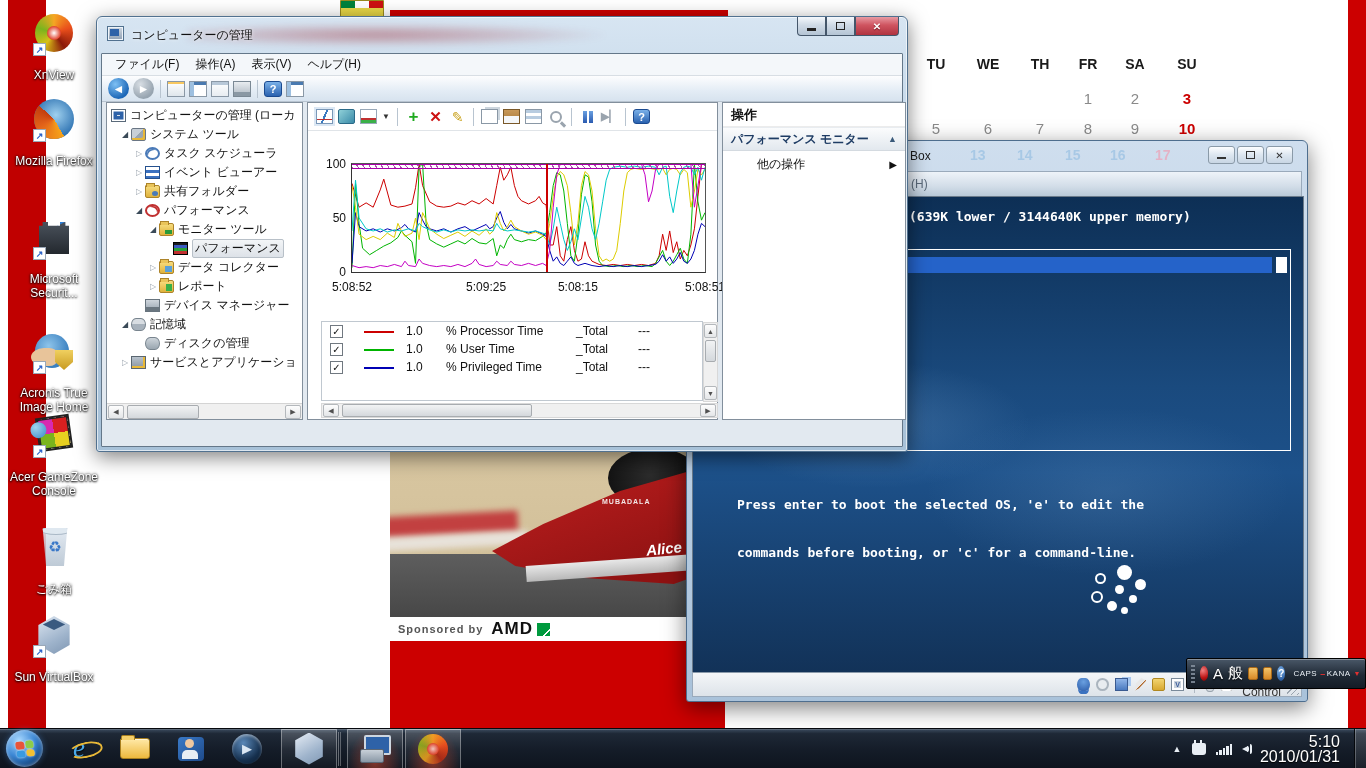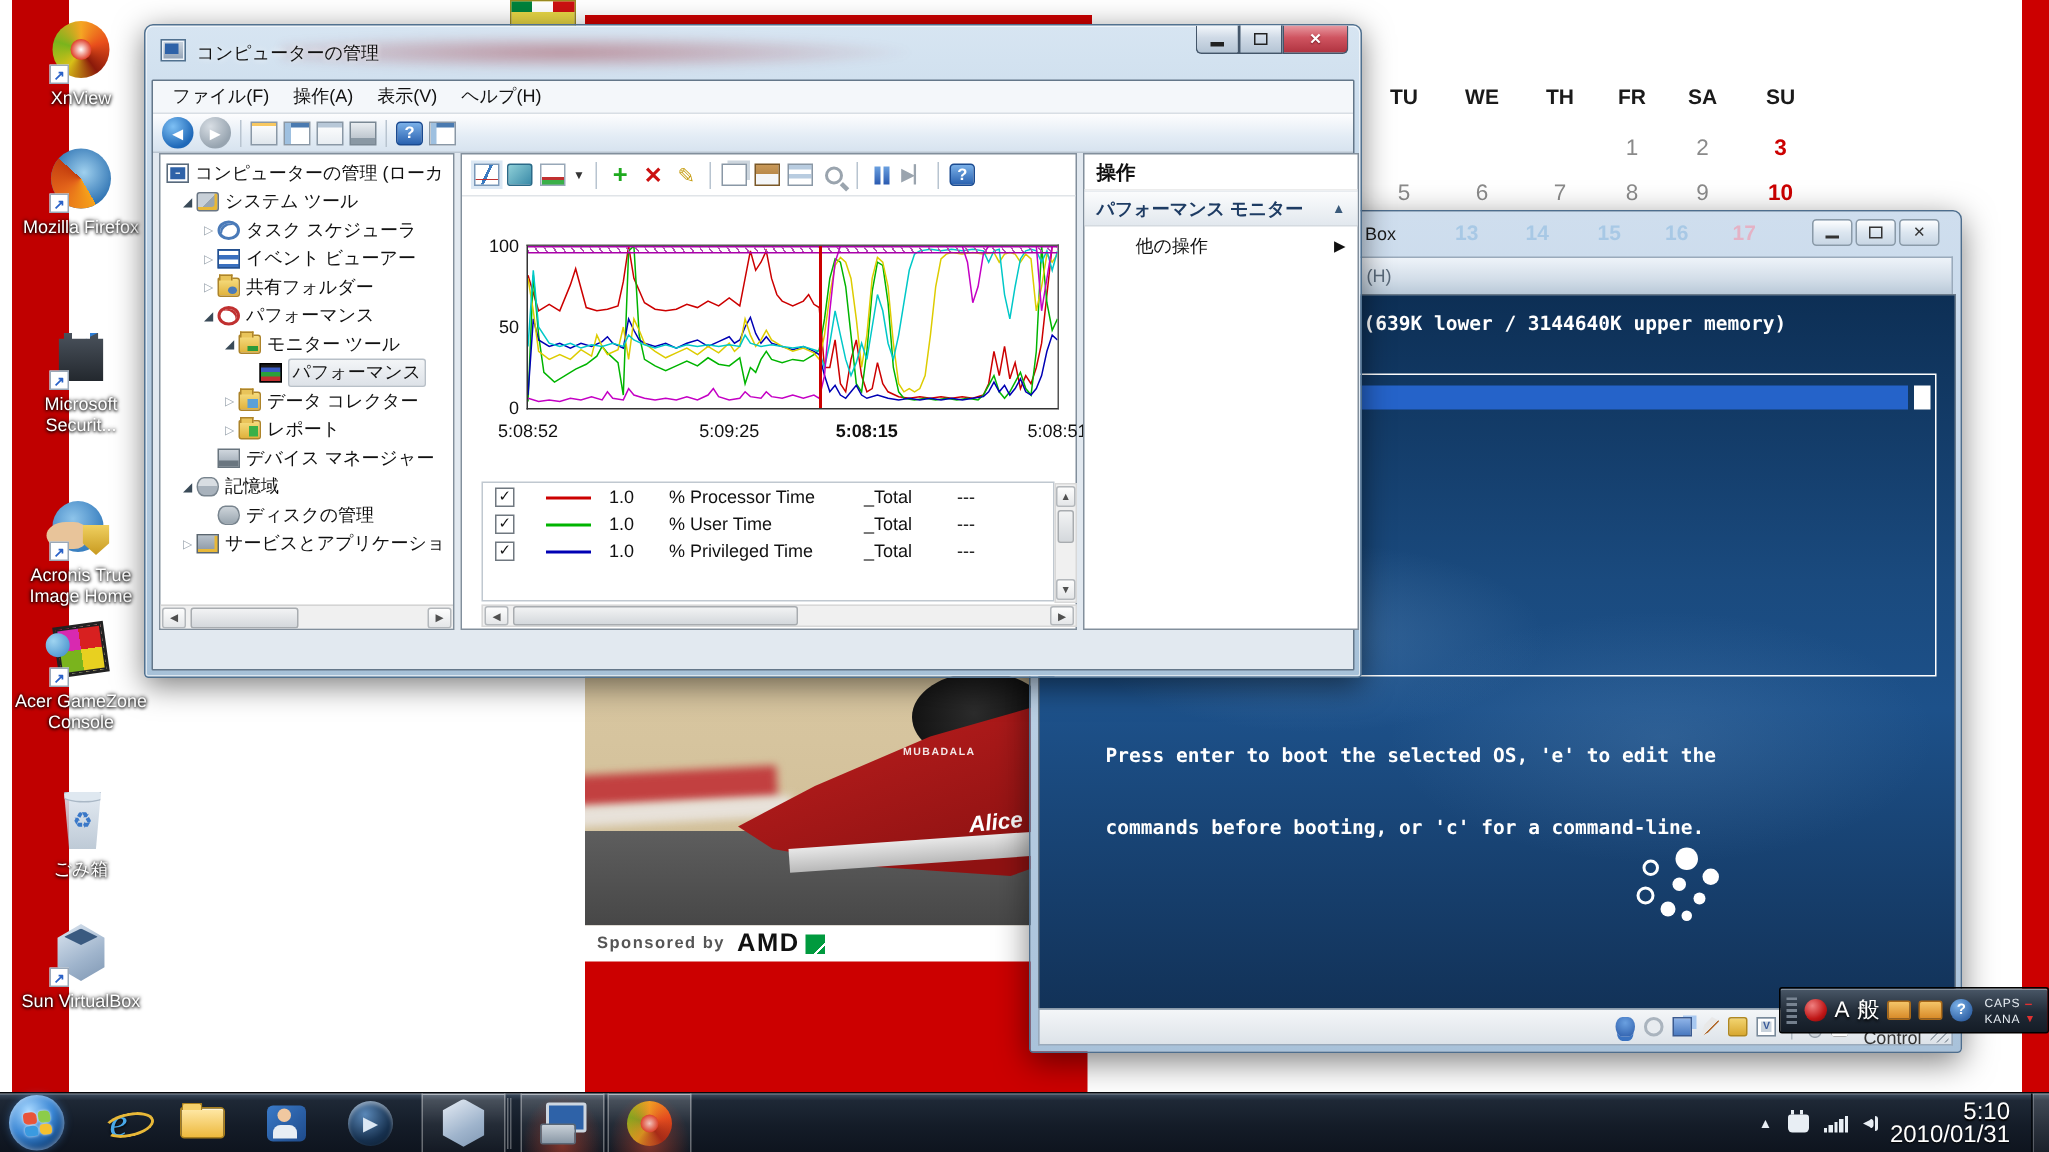--- a/index.html
+++ b/index.html
@@ -31,21 +31,21 @@
   .wp-redblock{position:absolute;left:390px;top:641px;width:335px;height:87px;background:#cc0000}
 
   .wp-cal{position:absolute;left:908px;top:56px;width:330px;height:90px}
   .wp-cal .hd{position:absolute;top:0;font-size:14px;font-weight:bold;color:#1a1a1a;width:40px;text-align:center}
   .wp-cal .dt{position:absolute;font-size:15px;color:#8a8a8a;width:40px;text-align:center}
   .wp-cal .red{color:#cc0000;font-weight:bold}
 
   
   .dicons{position:absolute;left:2px;top:0;width:104px;height:728px;z-index:5}
   .dicon{position:absolute;left:0;width:104px;display:flex;flex-direction:column;align-items:center}
-  .dicon .lbl{margin-top:2px;color:#fff;font-size:12px;text-align:center;line-height:14px;text-shadow:0 1px 2px #000,0 0 3px #000}
+  .dicon .lbl{margin-top:12px;color:#fff;font-size:12px;text-align:center;line-height:14px;text-shadow:0 1px 2px #000,0 0 3px #000}
   .di-art{position:relative;width:46px;height:44px}
   .sc-arrow{position:absolute;left:2px;bottom:0;width:13px;height:13px;background:#fff;border:1px solid #9aa8b8;display:flex;align-items:center;justify-content:center;font-size:9px;color:#2a62c8;font-weight:bold}
   .art-xnview{position:absolute;left:4px;top:2px;width:38px;height:38px;border-radius:50%;background:conic-gradient(#f5a623,#e94e1b,#8b1a0a,#d8c018,#7ab41d,#f5a623)}
   .art-xnview::after{content:"";position:absolute;left:12px;top:12px;width:14px;height:14px;border-radius:50%;background:radial-gradient(#fff,#e0402a 70%)}
   .art-ff{position:absolute;left:3px;top:1px;width:40px;height:40px;border-radius:50%;background:radial-gradient(circle at 55% 40%,#9fd0ee,#2a6fb0 70%)}
   .art-ff::after{content:"";position:absolute;inset:0;border-radius:50%;background:conic-gradient(from 150deg,#f6a21a,#e3641a 25%,#c33d0e 45%,transparent 45%)}
   .art-mse{position:absolute;left:8px;top:6px;width:30px;height:32px;background:linear-gradient(#4a525c,#23282e);clip-path:polygon(0 12%,12% 12%,12% 0,30% 0,30% 12%,70% 12%,70% 0,88% 0,88% 12%,100% 12%,100% 100%,0 100%)}
   .art-mse::after{content:"";position:absolute;left:18px;top:-6px;width:16px;height:10px;background:#2e7fd8;clip-path:polygon(0 0,100% 20%,0 100%)}
   .art-acronis{position:absolute;left:4px;top:4px;width:34px;height:34px;border-radius:50%;background:radial-gradient(circle at 40% 35%,#8ec4ea,#3a80c0 70%)}
   .art-acronis::before{content:"";position:absolute;left:-4px;top:14px;width:26px;height:18px;background:#e8c49a;border-radius:50% 30% 30% 50%}
@@ -201,21 +201,21 @@
   .ap-item .sp{flex:1}
   .ap-arrow{font-size:10px;color:#111}
 
   
   .ime{position:absolute;left:1186px;top:658px;width:180px;height:31px;z-index:40;background:linear-gradient(#4a5868,#202a36 55%,#141c26);border:1px solid #000;box-shadow:inset 0 1px 0 rgba(255,255,255,.35);display:flex;align-items:center;gap:5px;padding:0 4px;border-radius:2px}
   .ime-grip{width:7px;height:18px;background:repeating-linear-gradient(#8a96a4 0 2px,transparent 2px 4px);opacity:.8}
   .ime-ball{width:15px;height:15px;border-radius:50%;background:radial-gradient(circle at 35% 30%,#f08080,#c01818 60%,#700)}
   .ime-mode{color:#fff;font-size:15px;text-shadow:0 1px 2px #000}
   .ime-tool{width:16px;height:13px;background:linear-gradient(#f4c468,#d88a28);border:1px solid #a86818;border-radius:2px}
   .ime-help{width:15px;height:15px;border-radius:50%;background:radial-gradient(circle at 35% 30%,#7ab0e8,#1a4a90);color:#fff;font-size:10px;font-weight:bold;display:flex;align-items:center;justify-content:center}
-  .ime-col{display:flex;flex-direction:column;justify-content:center;gap:1px;margin-left:3px}
+  .ime-col{display:flex;justify-content:center;gap:1px;margin-left:3px}
   .ime-keyrow{display:flex;align-items:center;gap:3px;font-size:8px;color:#e8eef4;letter-spacing:.5px}
   .ime-dash{color:#e03030;font-weight:bold;font-size:9px}
   .ime-caret{color:#e03030;font-size:7px}
 
   
   .taskbar{position:absolute;left:0;top:728px;width:1366px;height:40px;z-index:50;background:linear-gradient(#3c4c60,#1e2836 12%,#141c28 55%,#0e141e);border-top:1px solid #06090e;box-shadow:inset 0 1px 0 rgba(255,255,255,.18);display:flex;align-items:center}
   .orb{position:relative;width:37px;height:37px;margin:0 8px 0 6px;border-radius:50%;background:radial-gradient(circle at 35% 28%,#a8d8ff,#3a86d4 45%,#0b3a72 78%,#062244);box-shadow:inset 0 0 4px rgba(255,255,255,.6),0 0 6px rgba(80,160,255,.35)}
   .flag{position:absolute;left:50%;top:50%;width:18px;height:16px;transform:translate(-50%,-50%) rotate(-8deg);display:grid;grid-template-columns:1fr 1fr;gap:1px}
   .flag i{display:block;border-radius:2px 40%/3px 40%;box-shadow:0 0 2px rgba(255,255,255,.8)}
   .flag .f1{background:#e8543a}.flag .f2{background:#8ccc4a}.flag .f3{background:#3a9ae0}.flag .f4{background:#f4c030}
@@ -581,21 +581,21 @@
               <polyline points="0,96 1,18 2,55 3,78 5,84 7,80 9,76 11,73 13,68 14,62 15,66 17,72 18,92 19,3 20,0 21,55 22,70 24,74 26,77 28,74 30,71 32,74 34,69 36,73 38,74 40,69 41,85 42,75 43,78 44,70 45,65 46,70 48,72 50,70 52,71 54,67 55,64 56,45 57,20 58,8 59,10 60,25 61,55 62,85 63,90 64,65 65,28 66,10 67,12 68,35 69,75 70,90 71,94 73,95 75,94 77,95 79,94 81,95 83,94 85,95 86,92 87,86 88,80 89,90 90,94 91,90 92,84 93,78 94,88 95,92 96,65 97,0 98,35 99,52 100,45" fill="none" stroke="#00b400" stroke-width="1" vector-effect="non-scaling-stroke"></polyline>
               <polyline points="0,92 1,45 2,58 4,62 6,60 8,63 10,60 12,62 14,59 15,56 16,60 18,63 19,45 20,52 21,58 22,60 24,62 26,60 28,63 30,60 32,58 34,62 36,59 38,56 39,60 40,58 41,50 42,44 43,54 44,60 45,56 46,60 48,62 50,64 52,62 54,65 55,67 56,80 57,90 58,86 59,92 60,94 61,90 62,86 63,92 64,94 66,92 68,94 70,95 72,94 74,95 76,94 78,95 80,94 82,95 84,94 86,93 87,90 88,84 89,90 90,86 91,92 92,88 93,82 94,90 95,92 96,88 97,80 98,65 99,55 100,58" fill="none" stroke="#0000b4" stroke-width="1" vector-effect="non-scaling-stroke"></polyline>
               <polyline points="0,20 1,40 2,65 4,70 6,67 8,70 10,64 12,68 13,55 14,62 15,67 17,64 18,50 19,70 20,45 21,52 22,60 24,65 26,69 28,66 30,63 32,67 34,62 36,66 38,60 39,65 40,62 41,45 42,55 43,62 44,58 45,52 46,58 48,62 50,65 52,63 54,66 55,70 56,55 57,30 58,12 59,7 60,10 61,20 62,45 63,75 64,55 65,20 66,7 67,10 68,25 69,60 70,85 71,90 72,88 73,90 74,88 75,80 76,55 77,25 78,8 79,5 80,4 82,5 84,4 86,5 88,4 89,10 90,5 91,4 92,5 93,10 94,5 95,8 96,40 97,25 98,5 99,10 100,5" fill="none" stroke="#ddcc00" stroke-width="1" vector-effect="non-scaling-stroke"></polyline>
               <polyline points="0,62 1,15 2,50 4,60 6,62 8,60 10,63 12,61 14,62 16,60 18,62 19,55 20,58 22,61 24,63 26,61 28,63 30,61 32,62 34,61 36,62 38,61 40,62 41,55 42,60 44,62 46,61 48,62 50,63 52,62 54,64 55,65 56,75 57,60 58,40 59,55 60,70 61,80 62,72 63,60 64,70 65,50 66,30 67,40 68,60 69,70 70,55 71,35 72,15 73,5 74,3 76,2 78,3 80,2 82,3 84,2 86,3 87,10 88,3 89,2 90,30 91,45 92,25 93,8 94,3 95,2 96,3 97,10 98,3 99,15 100,3" fill="none" stroke="#00c8c8" stroke-width="1" vector-effect="non-scaling-stroke"></polyline>
               <polyline points="0,94 2,96 4,95 6,96 8,94 10,95 12,93 14,95 15,90 16,94 18,95 19,88 20,92 22,94 24,95 26,94 28,95 30,93 32,95 34,92 35,88 36,93 38,95 40,94 41,90 42,93 44,94 45,90 46,93 48,94 50,92 52,94 54,92 55,94 56,80 57,40 58,10 59,0 60,0 62,0 64,0 66,0 68,0 70,0 72,0 74,0 76,0 78,0 80,0 82,0 83,10 84,35 85,25 86,5 87,0 88,0 90,0 92,0 94,0 96,0 97,40 98,20 99,0 100,0" fill="none" stroke="#c400c4" stroke-width="1" vector-effect="non-scaling-stroke"></polyline>
             </svg>
           <div class="plot-hatch"></div>
           <div class="plot-marker" id="plot-marker" style="left: 55%;"></div>
           <span class="xlab xtick" style="left: 0%;">5:08:52</span>
           <span class="xlab xtick" style="left: 38%;">5:09:25</span>
-          <span class="xlab xtick" style="left: 64%; font-weight: bold;">5:08:15</span>
+          <span class="xlab xtick" style="left: 64%;">5:08:15</span>
           <span class="xlab xtick" style="left: 100%;">5:08:51</span>
         </div>
       </div>
       <div class="pm-table">
         <div class="pt-row">
           <span class="c c0">
               <span class="chk">✓</span>
             </span>
           <span class="c c1"><span class="lg-swatch" style="background: rgb(204, 0, 0);"></span></span>
           <span class="c c2">1.0</span>

